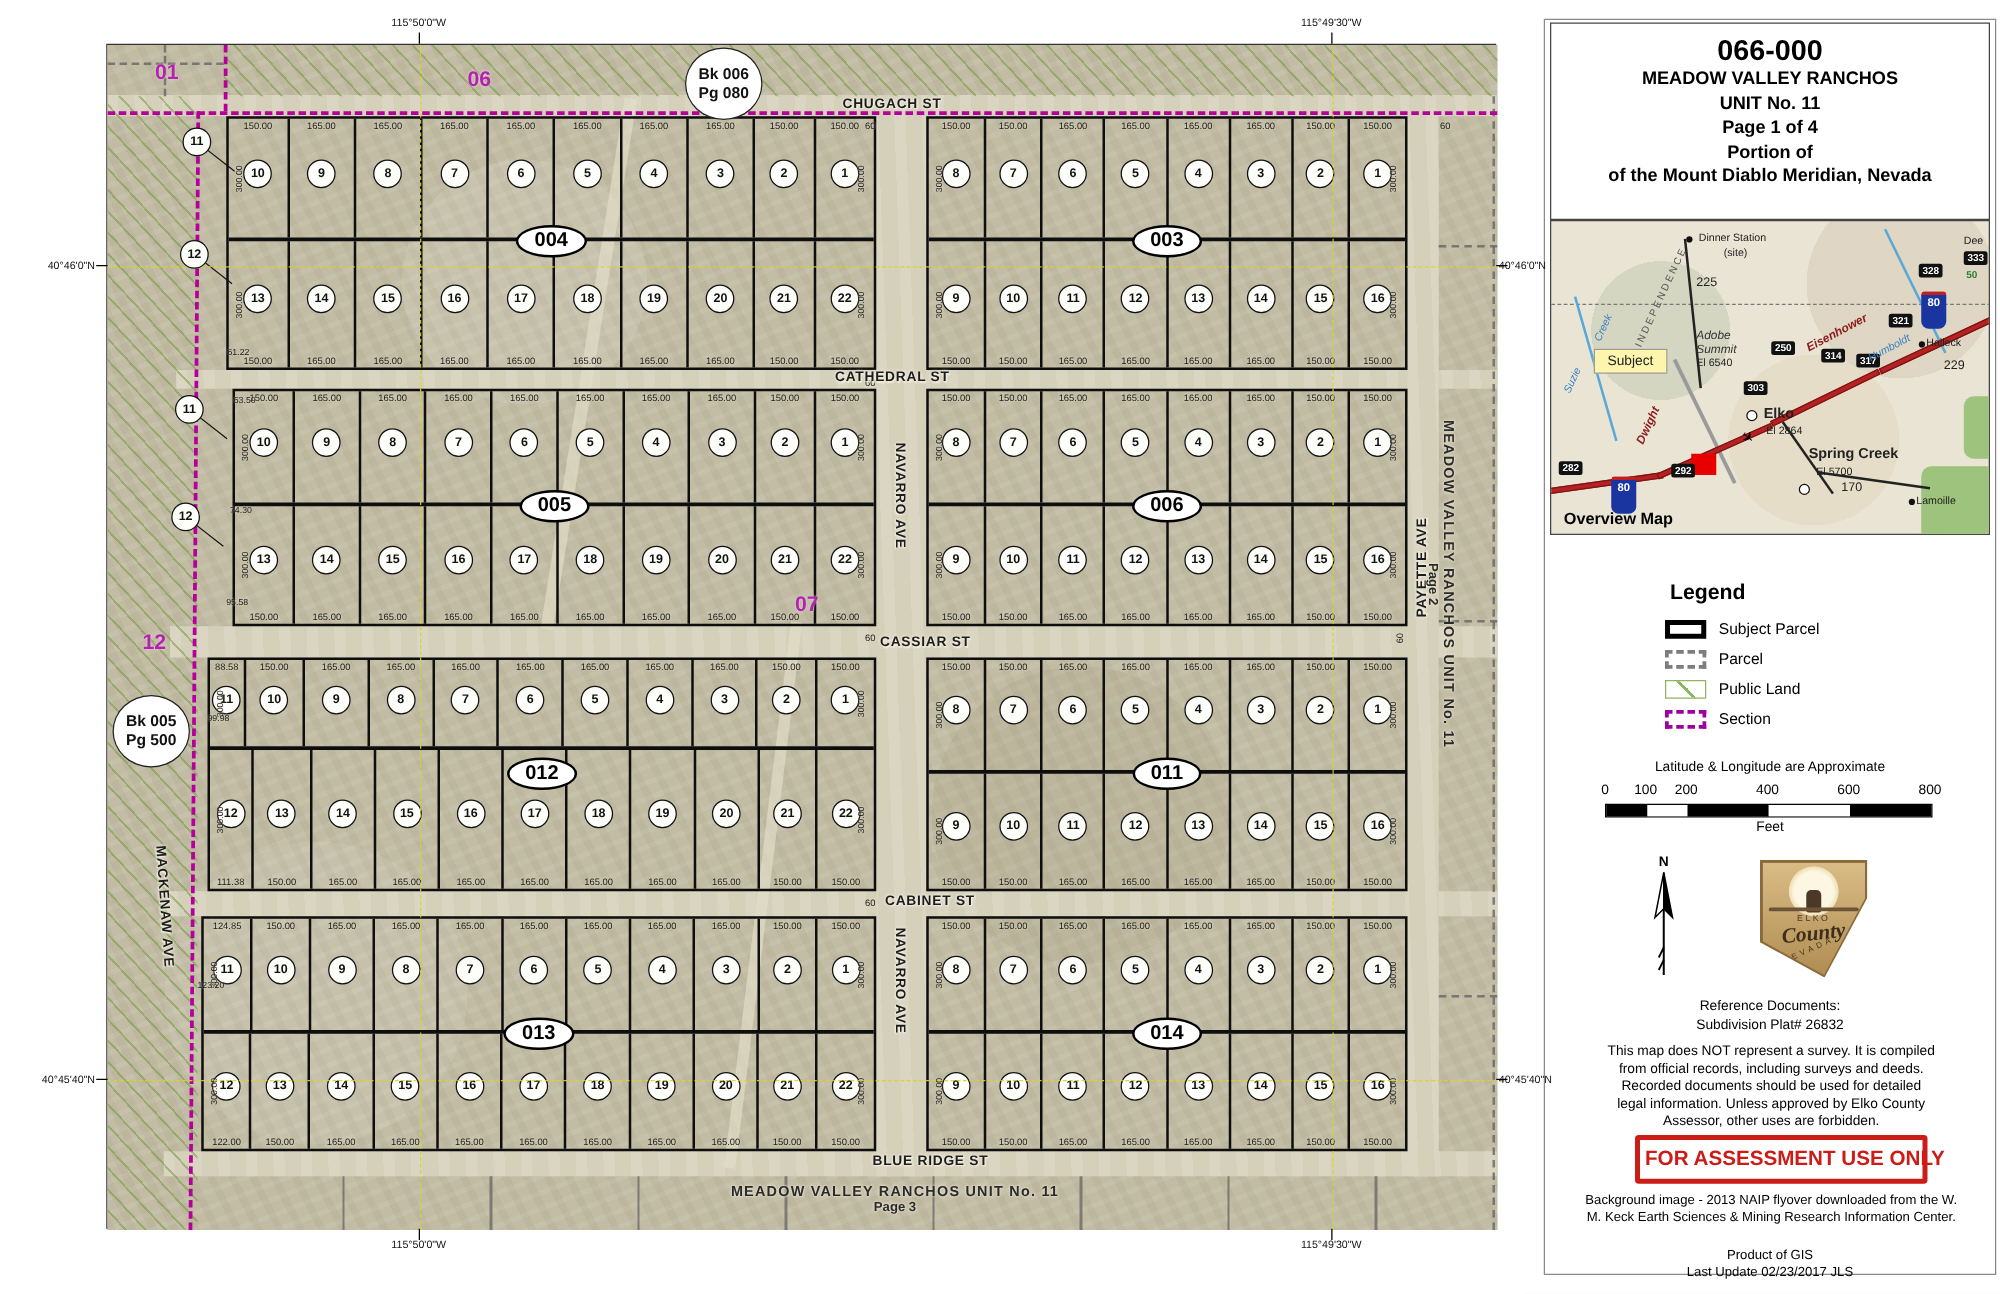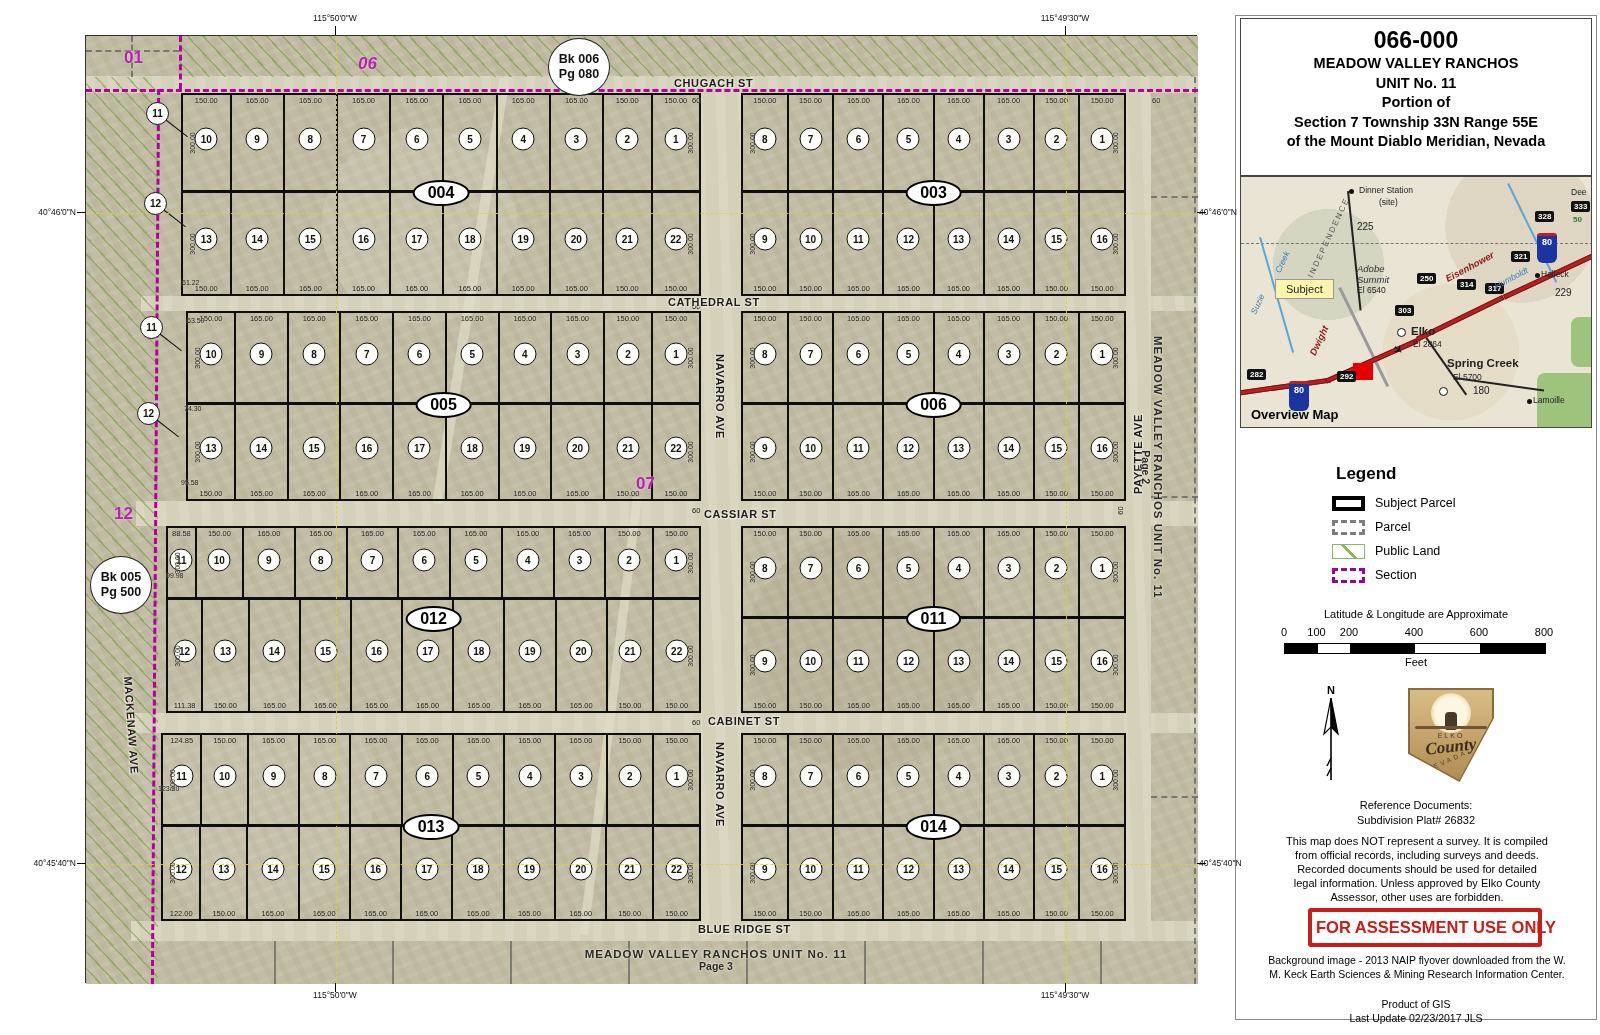--- a/index.html
+++ b/index.html
@@ -914,21 +914,21 @@
         <div class="edge-dim" style="position: absolute; left: 95px; top: 443px;">95.58</div>
         <div class="edge-dim" style="position: absolute; left: 80px; top: 536px;">99.98</div>
         <div class="edge-dim" style="position: absolute; left: 72px; top: 749px;">123.20</div>
         <div class="w60" style="position: absolute; left: 606px; top: 60px;">60</div>
         <div class="w60" style="position: absolute; left: 1066px; top: 60px;">60</div>
         <div class="w60" style="position: absolute; left: 606px; top: 266px;">60</div>
         <div class="w60" style="position: absolute; left: 606px; top: 470px;">60</div>
         <div class="w60" style="position: absolute; left: 606px; top: 682px;">60</div>
         <div class="w60 rot" style="position: absolute; left: 1030px; top: 470px;">60</div>
         <div class="section-num" style="position: absolute; left: 38px; top: 12px;">01</div>
-        <div class="section-num" style="position: absolute; left: 272px; top: 18px; font-style: italic;">06</div>
+        <div class="section-num" style="position: absolute; left: 288px; top: 18px;">06</div>
         <div class="section-num" style="position: absolute; left: 28px; top: 468px;">12</div>
         <div class="section-num" style="position: absolute; left: 550px; top: 438px;">07</div>
         <div class="book-circle" style="position: absolute; left: 462px; top: 2px;">
           <div>Bk 006</div>
           <div>Pg 080</div>
         </div>
         <div class="book-circle" style="position: absolute; left: 4px; top: 520px;">
           <div>Bk 005</div>
           <div>Pg 500</div>
         </div>
@@ -937,22 +937,22 @@
         <div class="grat-h" style="position: absolute; left: 0px; top: 177px; width: 1112px; height: 0px;"></div>
         <div class="grat-h" style="position: absolute; left: 0px; top: 828px; width: 1112px; height: 0px;"></div>
       </div>
   </div>
 
   <div class="panel">
     <div class="title-box">
       <div class="apn">066-000</div>
       <div class="tl">MEADOW VALLEY RANCHOS</div>
       <div class="tl">UNIT No. 11</div>
+      <div class="tl">Page 1 of 4</div>
       <div class="tl">Portion of</div>
-      <div class="tl">Section 7 Township 33N  Range 55E</div>
       <div class="tl">of the Mount Diablo Meridian, Nevada</div>
     </div>
 
     <div class="ov-box" id="overview">
 
       <div class="ov-green" style="left:296px;top:196px;width:64px;height:60px;"></div>
       <div class="ov-green" style="left:330px;top:140px;width:30px;height:50px;"></div>
       <div class="gline" style="left:0;top:66px;width:352px;border-top:1.5px dashed #777;position:absolute;"></div>
       <div class="ov-river-ln" style="left:20px;top:60px;width:120px;transform:rotate(74deg);transform-origin:left top;"></div>
       <div class="ov-river-ln" style="left:268px;top:6px;width:110px;transform:rotate(64deg);transform-origin:left top;"></div>
@@ -994,21 +994,21 @@
         <div class="ovl shield" style="position: absolute; left: 216px; top: 102px;">314</div>
         <div class="ovl shield" style="position: absolute; left: 244px; top: 106px;">317</div>
         <div class="ovl river rot2" style="position: absolute; left: 252px; top: 96px;">Humboldt</div>
         <div class="ovl shield" style="position: absolute; left: 154px; top: 128px;">303</div>
         <div class="ovl subject" style="position: absolute; left: 34px; top: 102px;">Subject</div>
         <div class="ovl road-name rot" style="position: absolute; left: 62px; top: 158px;">Dwight</div>
         <div class="ovl city" style="position: absolute; left: 170px; top: 148px;">Elko</div>
         <div class="ovl sm" style="position: absolute; left: 172px; top: 162px;">El 2864</div>
         <div class="ovl city" style="position: absolute; left: 206px; top: 180px;">Spring Creek</div>
         <div class="ovl sm" style="position: absolute; left: 212px; top: 195px;">El 5700</div>
-        <div class="ovl hwy" style="position: absolute; left: 232px; top: 208px;">180</div>
+        <div class="ovl hwy" style="position: absolute; left: 232px; top: 208px;">170</div>
         <div class="ovl sm" style="position: absolute; left: 292px; top: 218px;">Lamoille</div>
         <div class="ovl shield" style="position: absolute; left: 6px; top: 192px;">282</div>
         <div class="ovl i80" style="position: absolute; left: 48px; top: 204px;">80</div>
         <div class="ovl shield" style="position: absolute; left: 96px; top: 194px;">292</div>
         <div class="ovl ov-title" style="position: absolute; left: 10px; top: 230px;">Overview Map</div>
       </div>
 
     <div class="legend-title">Legend</div>
     <div id="legend-items">
         <div class="lg-row" style="position: relative;">

